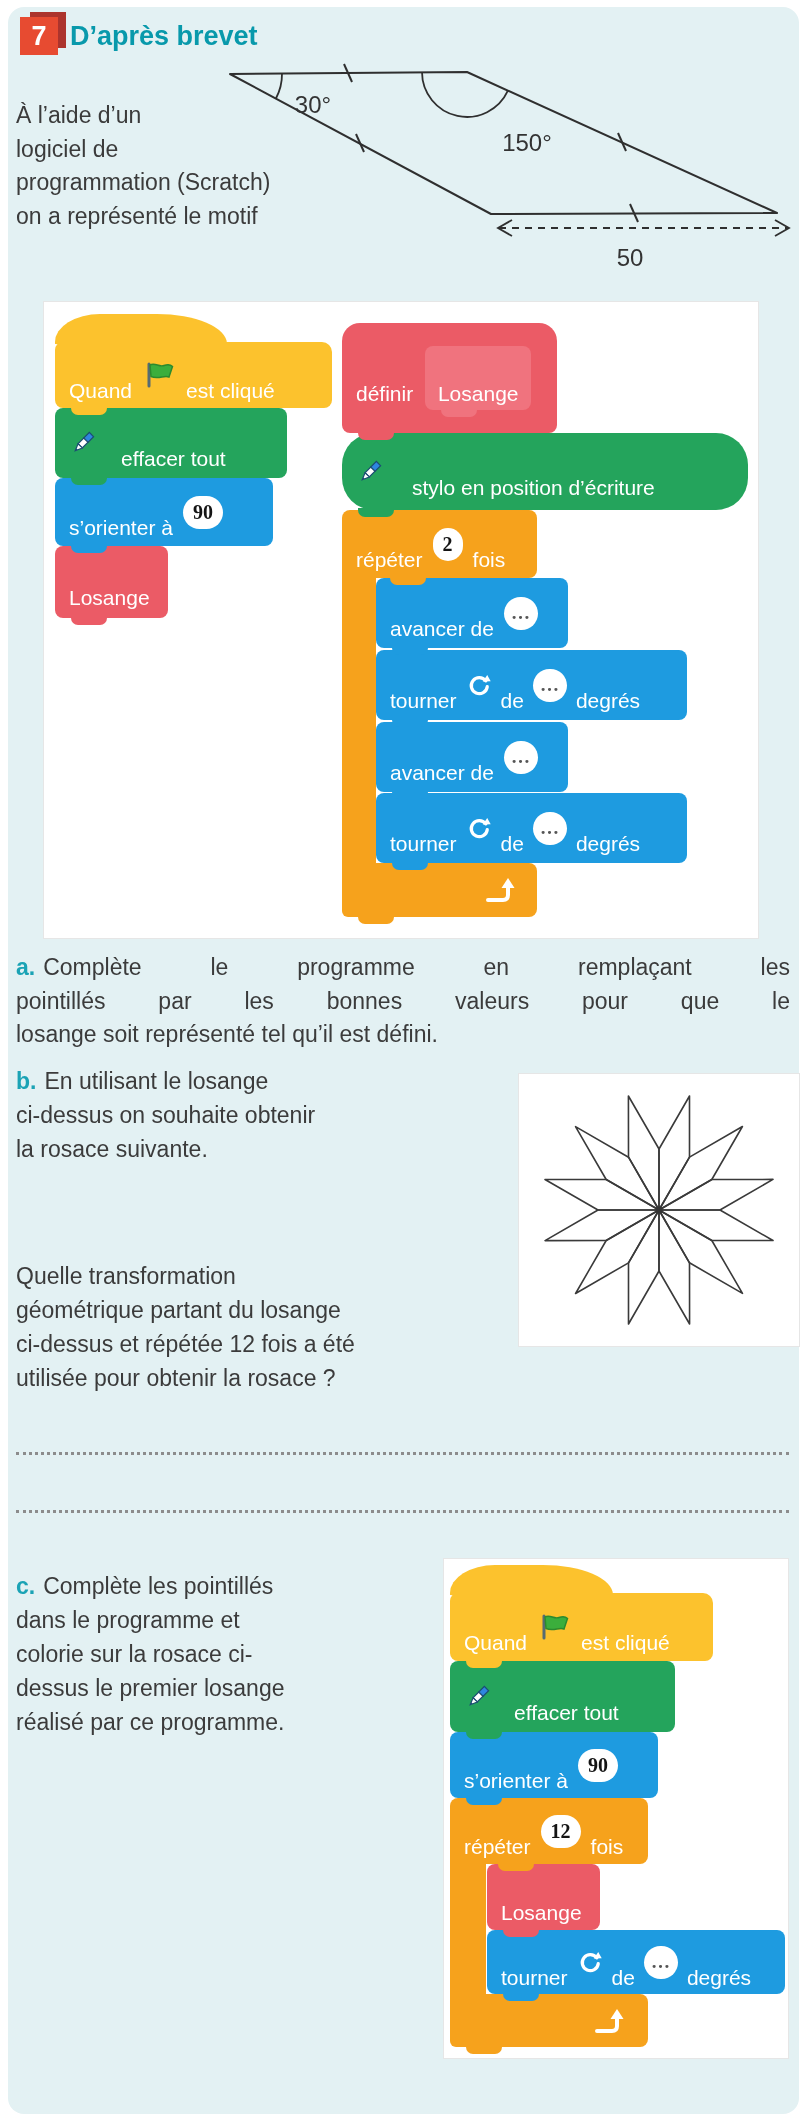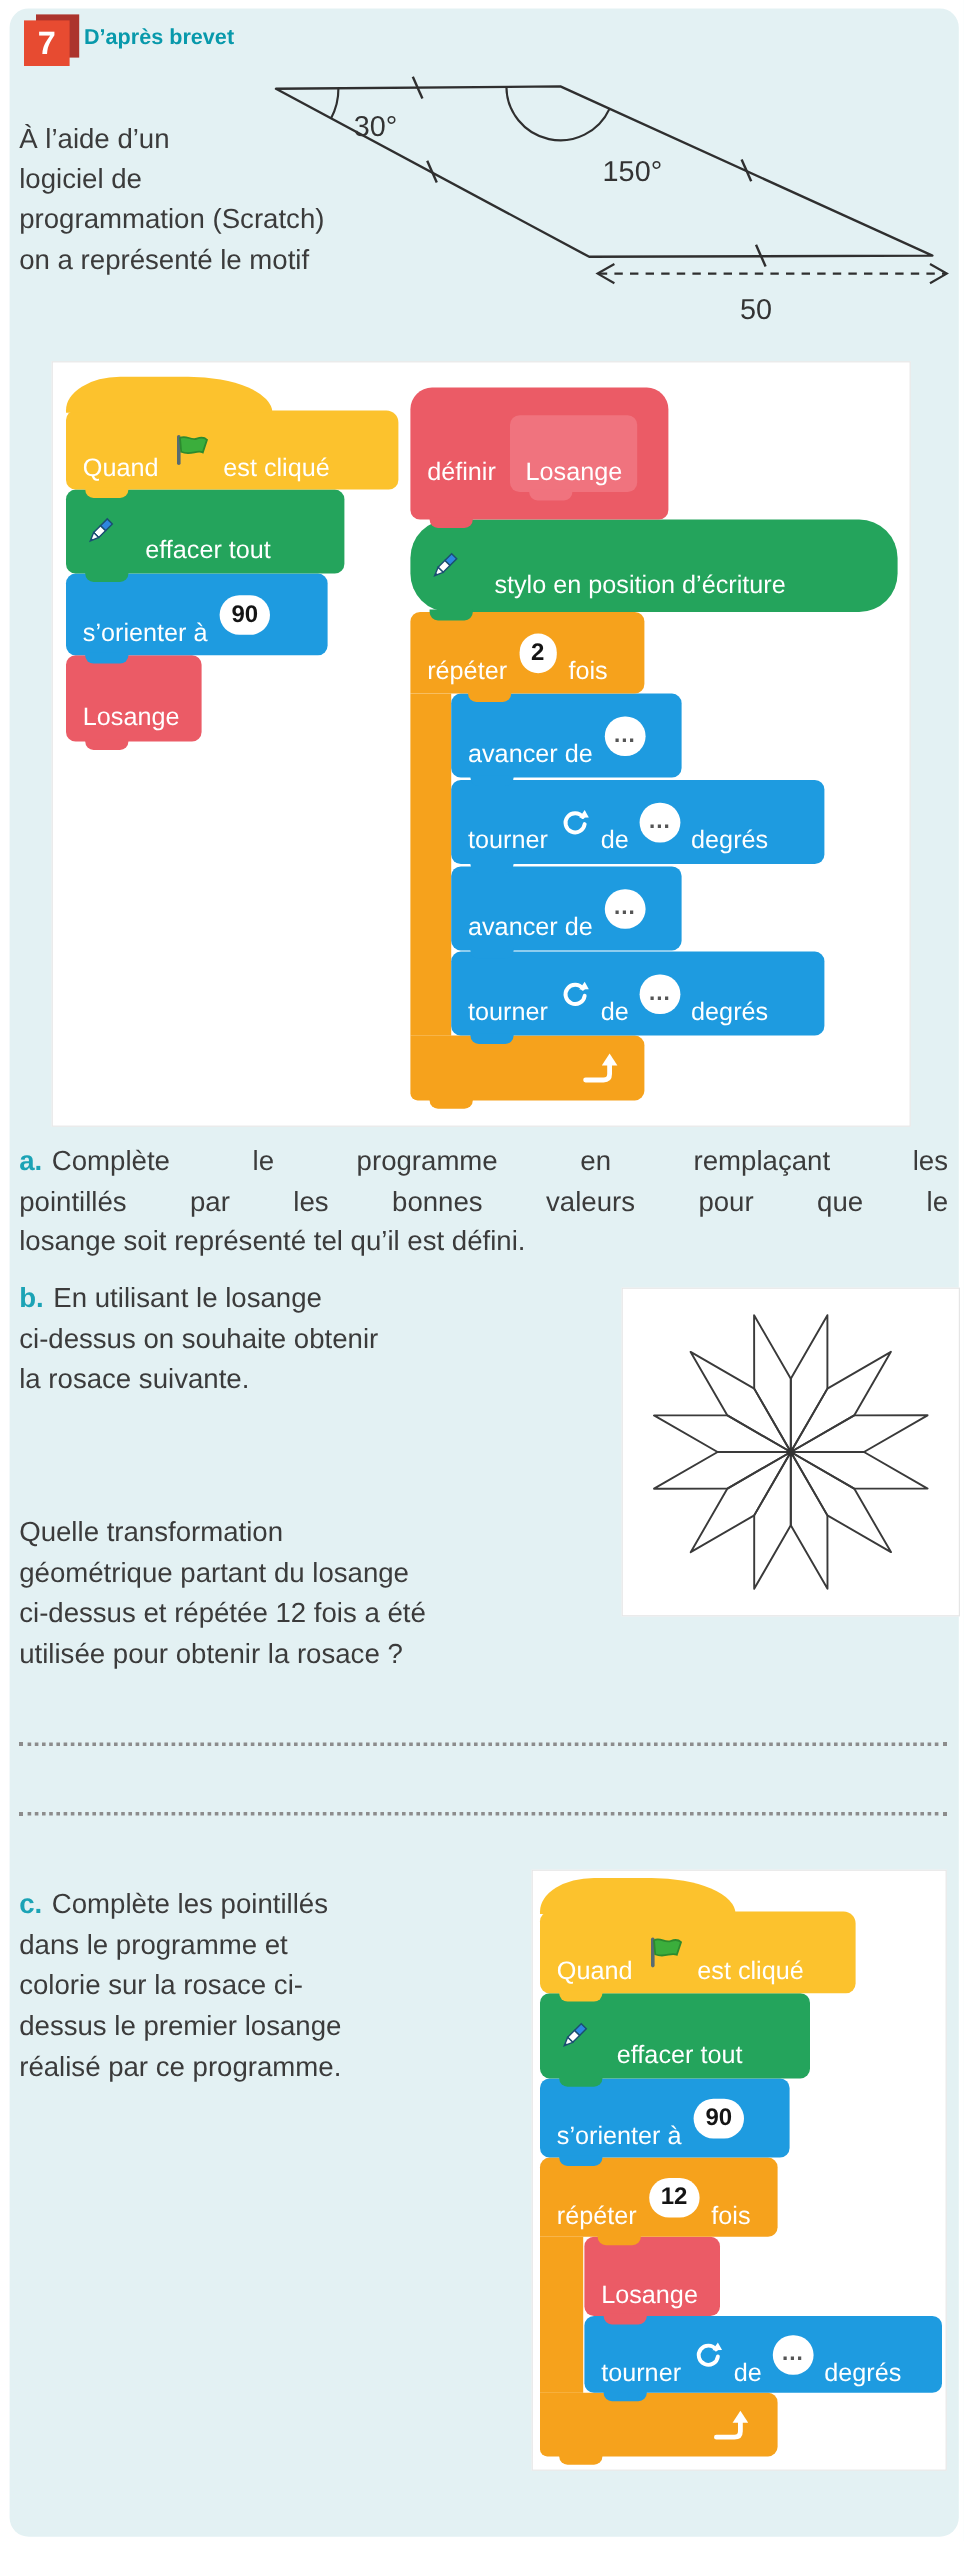--- a/index.html
+++ b/index.html
@@ -5,21 +5,21 @@
   html,body{margin:0;padding:0;background:#fff;}
   #page{position:relative;width:803px;height:2126px;background:#fff;overflow:hidden;
         font-family:"Liberation Sans","DejaVu Sans",sans-serif;color:#3b3b3b;}
   .abs{position:absolute;}
   #panel{left:8px;top:7px;width:791px;height:2107px;background:#e3f1f3;border-radius:16px;}
 
   
   #badge-back{left:30px;top:12px;width:36px;height:36px;background:#ac342d;}
   #badge-front{left:20px;top:17px;width:38px;height:38px;background:#e74b31;display:flex;align-items:center;justify-content:center;
                color:#fff;font-weight:bold;font-size:27px;}
-  #title{left:70px;top:21px;font-size:18px;font-weight:bold;color:#0899ab;}
+  #title{left:70px;top:21px;font-size:27px;font-weight:bold;color:#0899ab;}
 
   
   .body-text{font-size:23px;line-height:33.5px;color:#3b3b3b;}
   #intro{left:16px;top:99px;width:300px;}
   .qlabel{color:#1ba3b5;font-weight:bold;margin-right:8px;}
   .just{text-align:justify;text-align-last:justify;}
   #question-a{left:16px;top:951px;width:774px;}
   #question-b1{left:16px;top:1064px;width:500px;line-height:34px;}
   #question-b2{left:16px;top:1259px;width:500px;line-height:34px;}
   #question-c{left:16px;top:1569px;width:430px;line-height:34px;}
@@ -43,21 +43,21 @@
   .mouthbump::after{content:"";position:absolute;left:48px;bottom:-7px;width:36px;height:9px;background:inherit;
                border-radius:0 0 7px 7px;}
   .dome{position:absolute;top:-28px;left:0;width:62%;height:30px;background:inherit;
         border-radius:45px 70px 0 0 / 28px 30px 0 0;}
   .hatbody{border-top-right-radius:10px;}
   .defhat{border-radius:18px 18px 8px 8px;}
   .ctop{border-bottom-left-radius:0;}
   .cbottom{border-top-left-radius:0;border-bottom-left-radius:6px;}
   .carm{position:absolute;background:#f6a21c;}
   .bubble{background:#fff;border-radius:999px;height:33px;display:inline-flex;align-items:center;justify-content:center;
-          color:#141414;font-weight:bold;font-size:20px;padding:0 10px;min-width:24px;box-sizing:border-box;}
+          color:#141414;font-weight:bold;font-size:20px;padding:0 10px;min-width:24px;box-sizing:border-box;font-family:Liberation Serif, serif;}
   .bubble.dots{color:#555;font-size:19px;min-width:34px;width:34px;padding:0;letter-spacing:1px;}
   .sblock .w{white-space:nowrap;margin-top:32px;}
   .icon{display:inline-flex;align-items:center;justify-content:center;}
 </style>
 </head>
 <body>
 
 <div id="page">
   <div id="panel" class="abs"></div>
 

